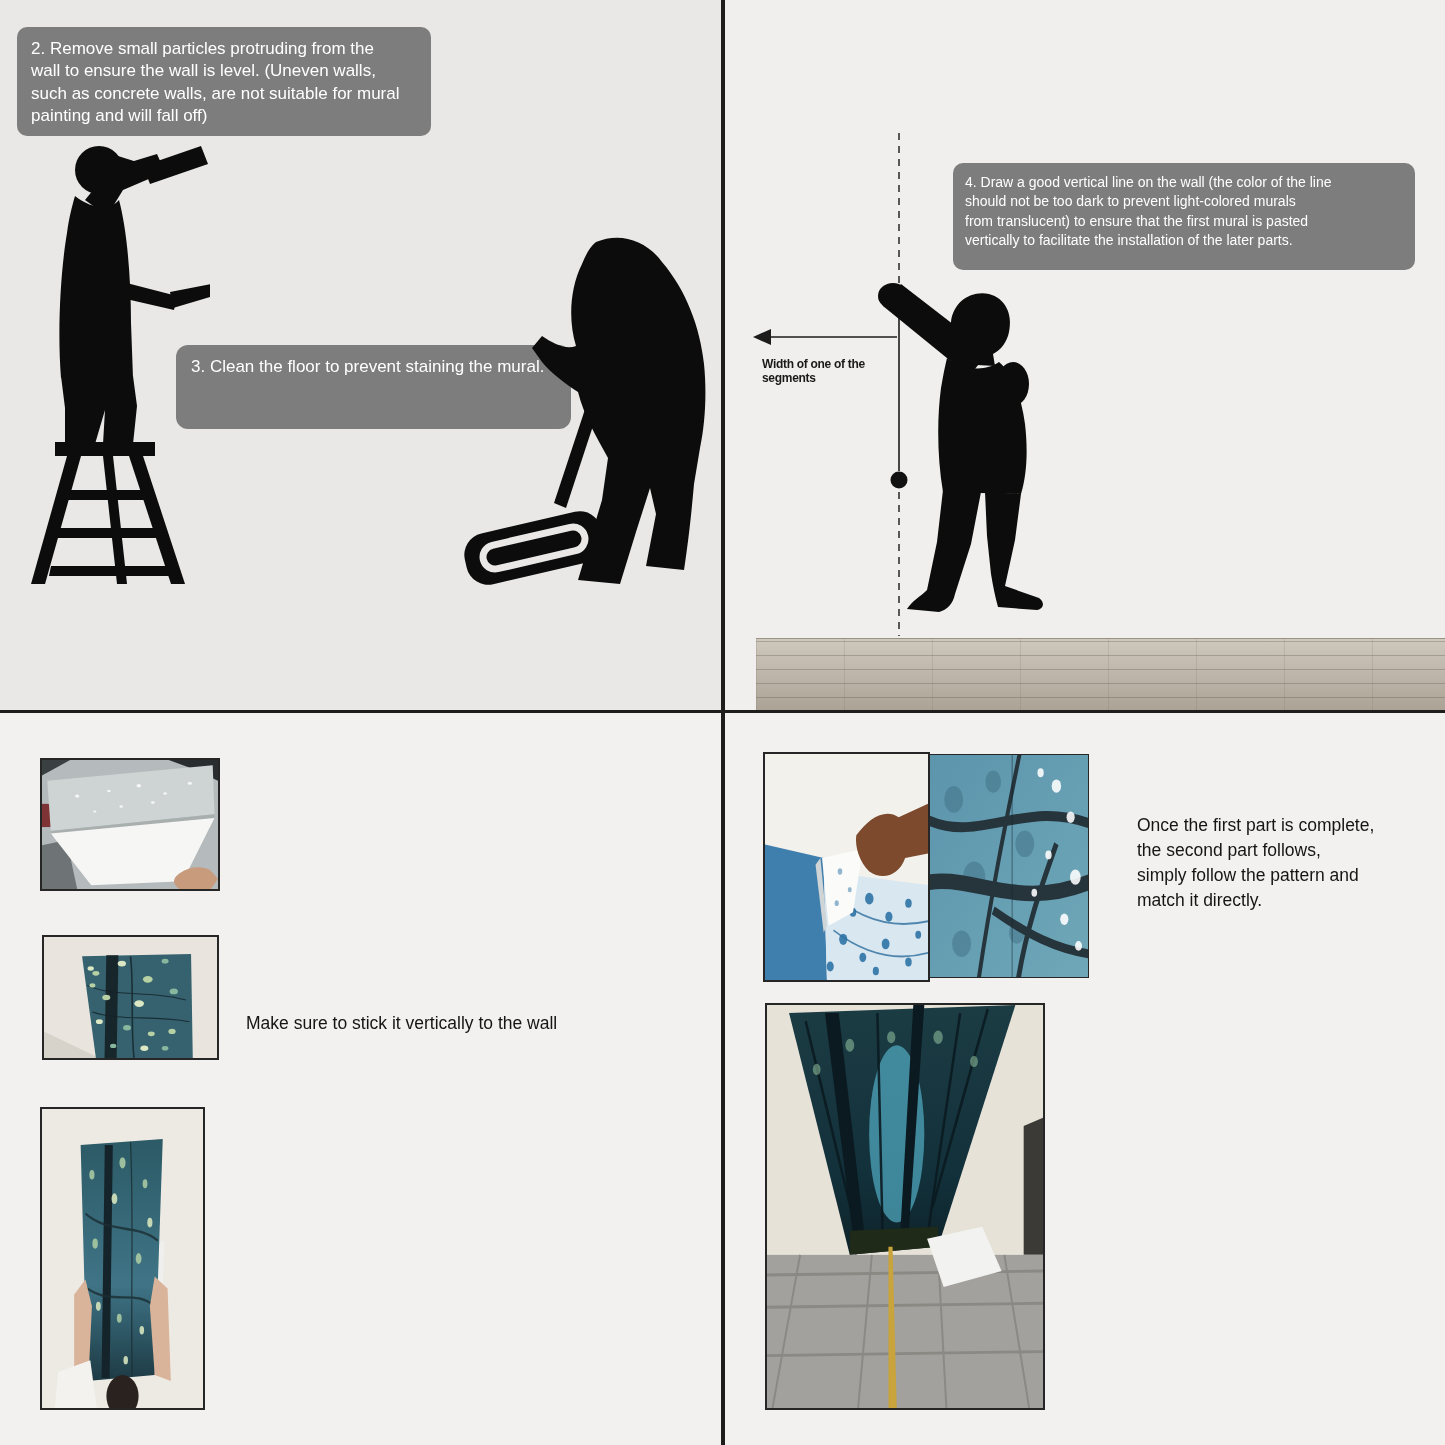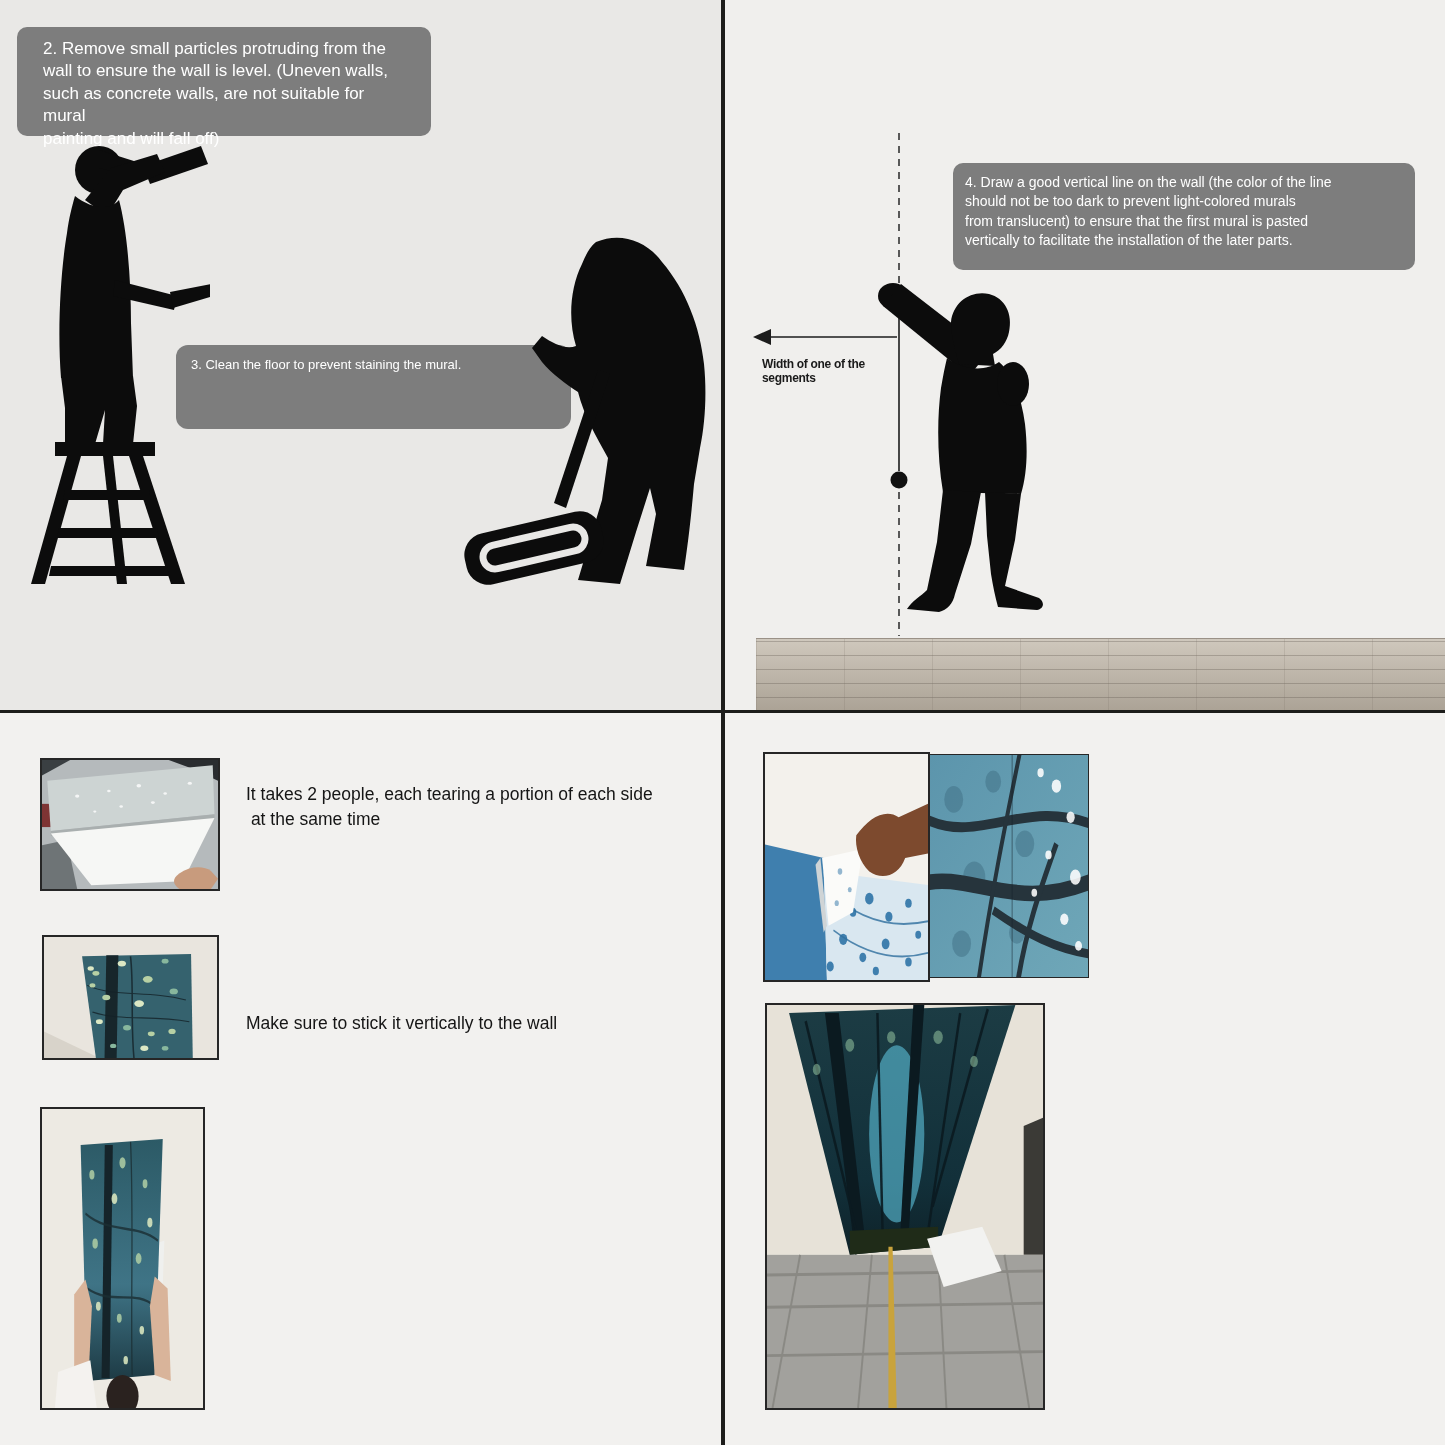--- a/index.html
+++ b/index.html
@@ -12,22 +12,22 @@
   #q-tr{left:725px;top:0;width:720px;height:711px;background:#f0efed;}
   #q-bl{left:0;top:713px;width:721px;height:732px;background:#f2f1ef;}
   #q-br{left:725px;top:713px;width:720px;height:732px;background:#f2f1ef;}
   .vdiv{position:absolute;left:721px;top:0;width:4px;height:1445px;background:#1d1d1b;}
   .hdiv{position:absolute;left:0;top:710px;width:1445px;height:3px;background:#1d1d1b;}
 
   .ibox{
     position:absolute;background:#7d7d7d;border-radius:10px;color:#fff;
     white-space:pre-wrap;box-sizing:border-box;
   }
-  #box2{left:17px;top:27px;width:414px;height:109px;padding:11px 26px;font-size:17px;line-height:1.32;}
-  #box3{left:176px;top:345px;width:395px;height:84px;padding:12px 15px;font-size:13px;border-radius:12px;}
+  #box2{left:17px;top:27px;width:414px;height:109px;padding:11px 14px;font-size:17px;line-height:1.32;}
+  #box3{left:176px;top:345px;width:395px;height:84px;padding:12px 15px;font-size:17px;border-radius:12px;}
   #box4{left:953px;top:163px;width:462px;height:107px;padding:10px 12px;font-size:14px;line-height:1.38;}
 
   .cap{
     position:absolute;color:#151515;font-size:17.5px;line-height:25px;white-space:pre-wrap;
   }
   #arrow-label{
     position:absolute;left:762px;top:357px;width:140px;
     font-size:12px;font-weight:700;letter-spacing:-0.3px;color:#1a1a1a;
   }
   .photo{position:absolute;border:2px solid #262626;background:#ddd;overflow:hidden;}
@@ -138,22 +138,20 @@
           <circle cx="84" cy="18" r="1.2"></circle>
           <circle cx="45" cy="36" r="1"></circle>
         <circle cx="63" cy="33" r="1.1"></circle>
           <circle cx="30" cy="40" r="0.9"></circle>
       </g>
       <polygon points="5,55 98,42 98,46 5,59" fill="#a7adad" opacity="0.85"></polygon>
       <polygon points="5,57 98,45 80,94 28,97" fill="#f6f7f5"></polygon>
       <path d="M78,88 C84,82 92,82 96,86 L100,92 L96,100 L78,100 C74,96 74,92 78,88 Z" fill="#c89b7d"></path>
     </svg>
   </div>
-  <div class="cap" style="left:246px;top:782px;width:450px;">It takes 2 people, each tearing a portion of each side
- at the same time</div>
 
   <div class="photo" style="left:42px;top:935px;width:173px;height:121px;">
     <svg viewBox="0 0 100 100" preserveAspectRatio="none">
       <rect width="100" height="100" fill="#e9e5de"></rect>
       <polygon points="0,78 32,100 0,100" fill="#d8d3ca"></polygon>
       <polygon points="22,16 85,14 86,100 30,100" fill="#35626e"></polygon>
       <polygon points="36,15 43,15 42,100 35,100" fill="#17262b"></polygon>
       <g stroke="#142228" stroke-width="0.9" fill="none" opacity="0.8">
         <path d="M25,40 C40,50 60,44 82,52"></path>
         <path d="M28,62 C45,70 62,64 84,70"></path>
@@ -290,20 +288,24 @@
         <circle cx="92" cy="55" r="3.4"></circle>
           <circle cx="85" cy="74" r="2.6"></circle>
           <circle cx="70" cy="8" r="2"></circle>
         <circle cx="94" cy="86" r="2.2"></circle>
           <circle cx="66" cy="62" r="1.8"></circle>
       </g>
       <line x1="52" y1="0" x2="52" y2="100" stroke="#14202a" stroke-width="0.8" opacity="0.4"></line>
     </svg>
   </div>
 
+  <div class="cap" style="left:1137px;top:813px;width:290px;">Once the first part is complete,
+the second part follows,
+simply follow the pattern and
+match it directly.</div>
 
   <div class="photo" style="left:765px;top:1003px;width:276px;height:403px;">
     <svg viewBox="0 0 100 100" preserveAspectRatio="none">
       <rect width="100" height="62" fill="#e7e2d8"></rect>
       <polygon points="93,30 100,28 100,62 93,62" fill="#3b3a36"></polygon>
       <defs>
         <linearGradient id="mg" x1="0" y1="0" x2="0" y2="1">
           <stop offset="0" stop-color="#1c3c44"></stop>
             <stop offset="0.7" stop-color="#12303a"></stop>
             <stop offset="1" stop-color="#0e2229"></stop>

